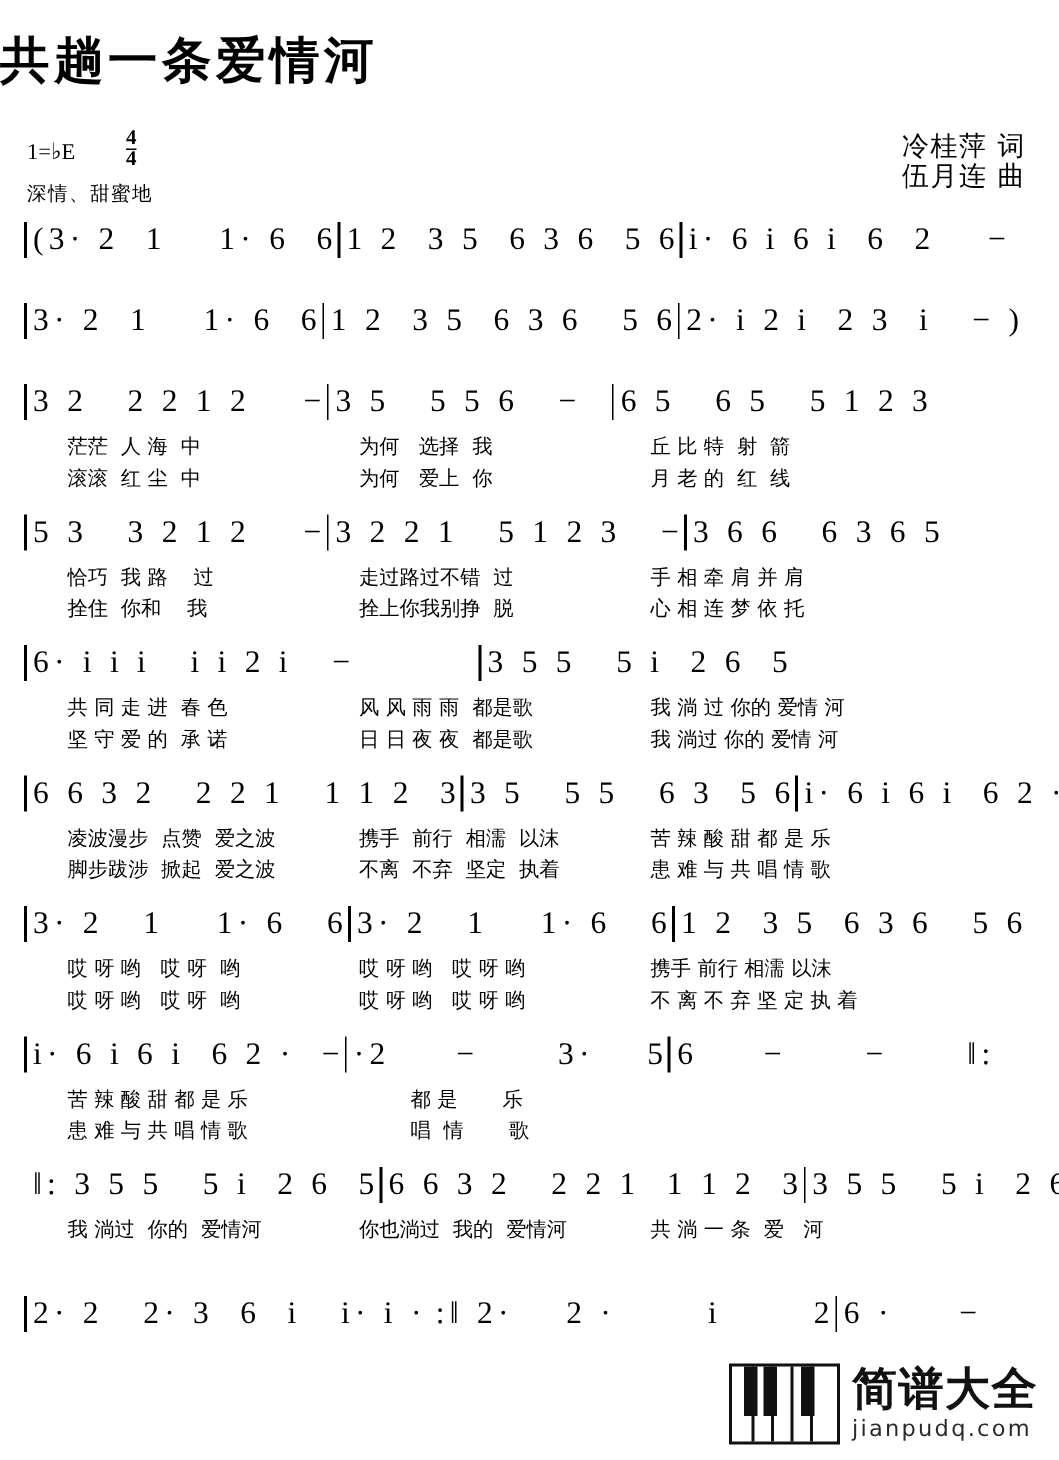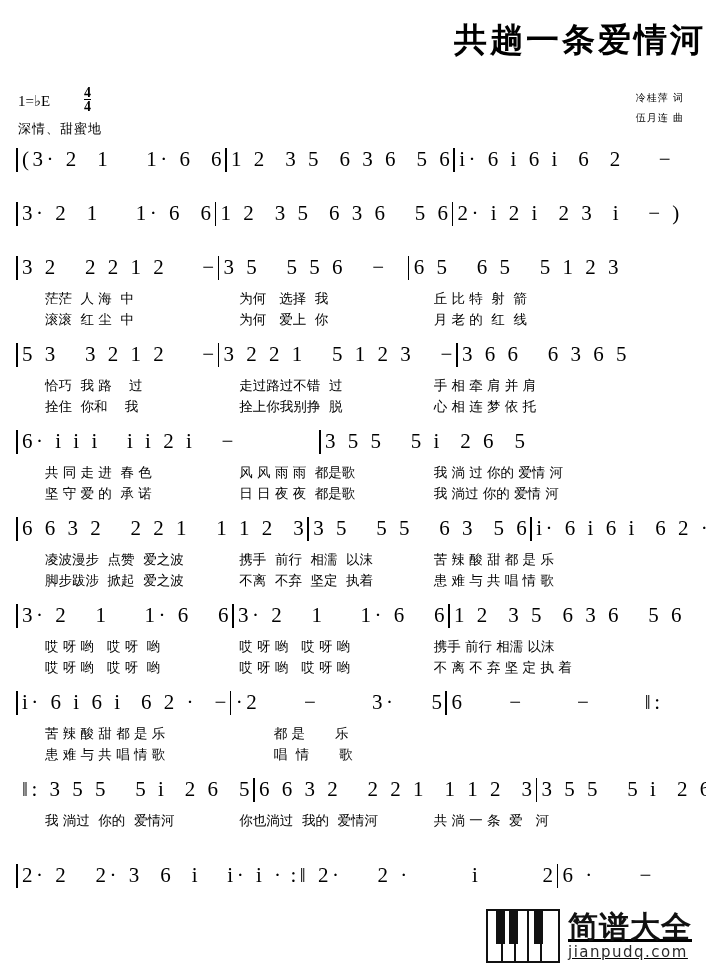--- a/index.html
+++ b/index.html
@@ -19,21 +19,21 @@
     position: relative;
     width: 706px;
     height: 973px;
   }
   
   .title {
     position: absolute;
     top: 18px;
     left: 0;
     width: 706px;
-    text-align: right;
+    text-align: left;
     font-family: "DejaVu Sans", sans-serif;
     font-weight: bold;
     font-size: 33px;
     letter-spacing: 3px;
   }
   
   .keysig {
     position: absolute;
     left: 18px;
     top: 92px;
@@ -58,21 +58,21 @@
     top: 120px;
     font-family: "DejaVu Sans", sans-serif;
     font-size: 13px;
     letter-spacing: 1px;
   }
   .credits {
     position: absolute;
     right: 22px;
     top: 88px;
     font-family: "DejaVu Sans", sans-serif;
-    font-size: 10px;
+    font-size: 18px;
     line-height: 20px;
     text-align: right;
     letter-spacing: 1px;
   }
   
   .system {
     position: absolute;
     left: 0;
     width: 638px;
   }
@@ -150,21 +150,20 @@
   }
   .piano .bk {
     position: absolute;
     top: 0;
     height: 33px;
     width: 9px;
     background: #111;
   }
   .logo-text {
     line-height: 1;
-    text-decoration: underline;
   }
   .logo-cn {
     font-family: "DejaVu Sans", sans-serif;
     font-weight: bold;
     font-size: 30px;
     color: #111;
     letter-spacing: 1px;
   }
   .logo-en {
     font-family: "DejaVu Sans", sans-serif;

